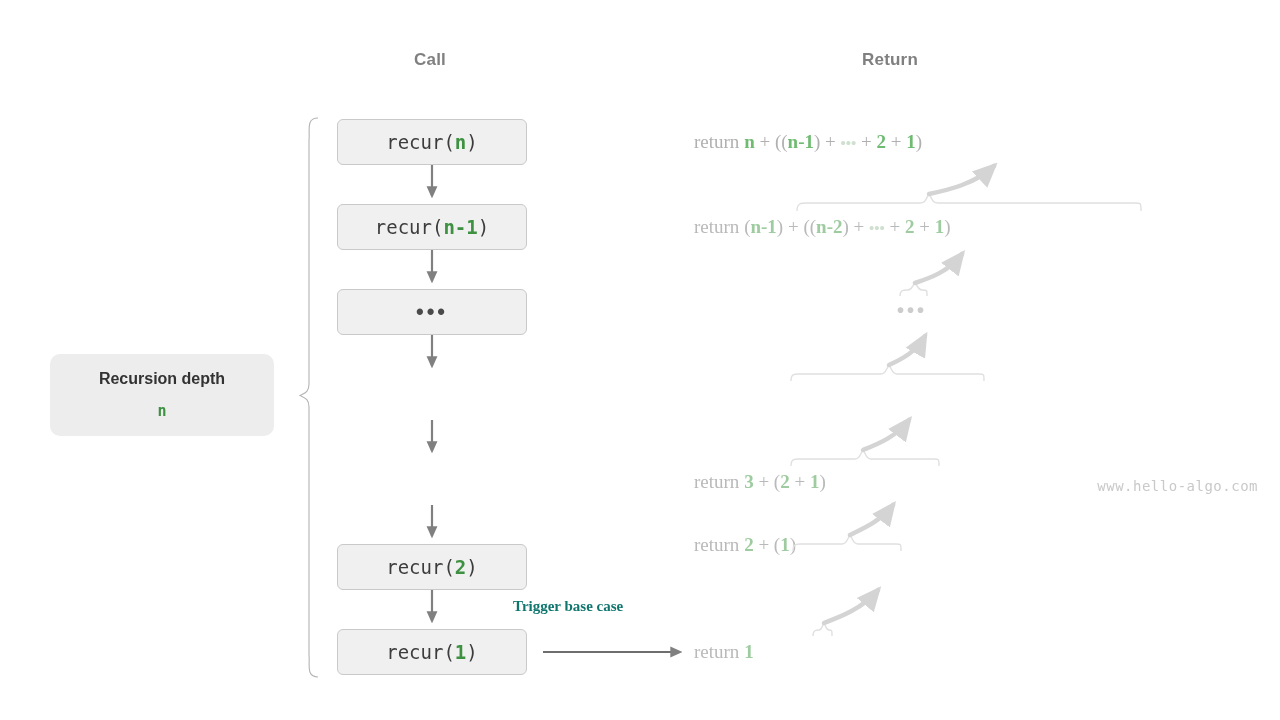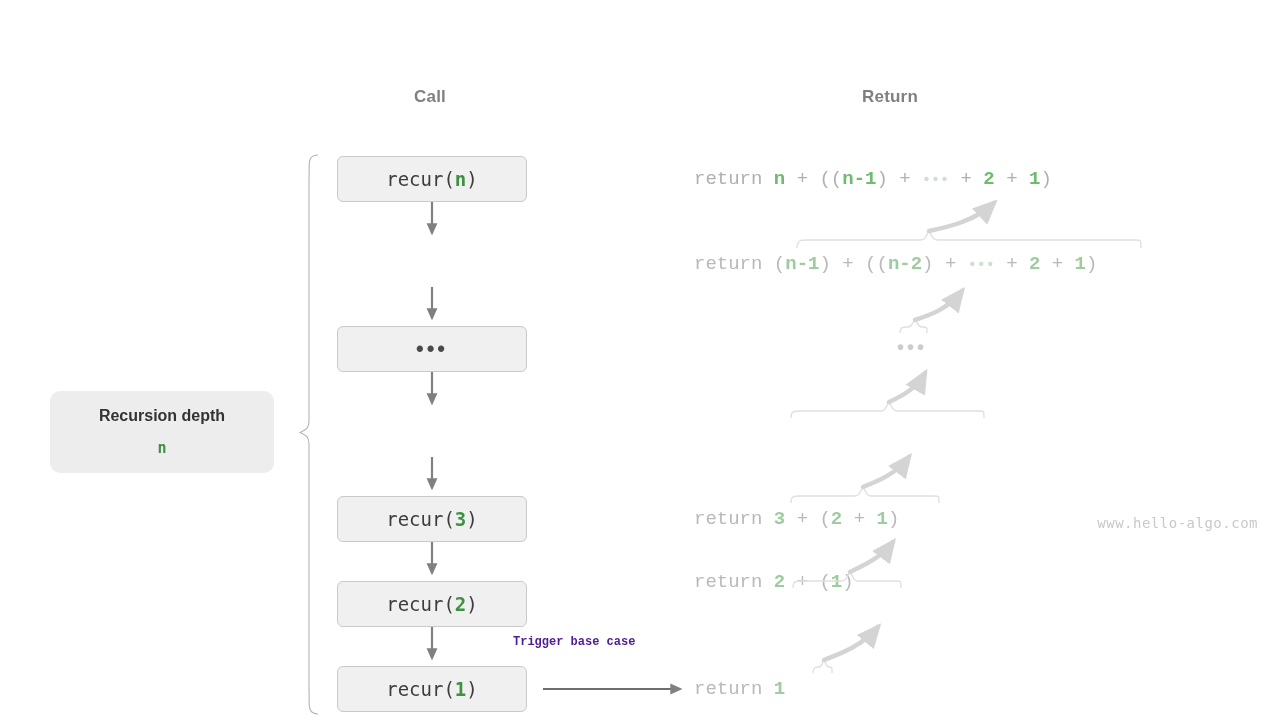--- a/index.html
+++ b/index.html
@@ -10,21 +10,20 @@
     width: 1280px;
     height: 720px;
     background: #ffffff;
     font-family: "Liberation Sans", sans-serif;
     overflow: hidden;
   }
   #stage {
     position: relative;
     width: 1280px;
     height: 512px;
-    margin-top: 37px;
   }
 
   
   .col-header {
     position: absolute;
     font-family: "Liberation Sans", sans-serif;
     font-size: 17px;
     font-weight: bold;
     color: #808080;
     letter-spacing: 0.2px;
@@ -88,21 +87,21 @@
     font-family: "DejaVu Sans Mono", monospace;
     font-size: 15px;
     font-weight: bold;
     color: #3f9142;
   }
 
   
   .ret-line {
     position: absolute;
     left: 694px;
-    font-family: Liberation Mono, monospace;
+    font-family: Liberation Serif, serif;
     font-size: 19px;
     white-space: nowrap;
     transform: translateY(-50%);
   }
   .ret-line .kw  { color: #b9b9b9; }
   .ret-line .op  { color: #b9b9b9; }
   .ret-line .num { color: #9ecb9f; font-weight: bold; }
   .ret-line .ell { color: #cfe0d1; font-weight: bold; font-size: 15px; }
 
   .ret-line.lvl1 .num { color: #6fbb72; }
@@ -117,24 +116,24 @@
     font-weight: bold;
     letter-spacing: 3px;
     color: #cccccc;
   }
 
   
   #trigger-label {
     position: absolute;
     left: 513px;
     top: 598px;
-    font-family: Liberation Mono, monospace;
-    font-size: 12px;
-    font-weight: bold;
-    color: #4c1d95;
+    font-family: Liberation Serif, serif;
+    font-size: 15px;
+    font-weight: bold;
+    color: #0f766e;
     white-space: nowrap;
   }
 
   
   #watermark {
     position: absolute;
     right: 22px;
     bottom: 18px;
     font-family: "DejaVu Sans Mono", monospace;
     font-size: 14px;
@@ -160,25 +159,25 @@
   <div class="col-header" id="header-return">Return</div>
 
   <div id="depth-box">
     <div id="depth-title">Recursion depth</div>
     <div id="depth-value">n</div>
   </div>
 
   <div class="call-box" style="top:119px">
     <span><span class="kw">recur(</span><span class="grn">n</span><span class="kw">)</span></span>
   </div>
+  <div class="call-box" style="top:204px">
+    <span><span class="kw">recur(</span><span class="grn">n-1</span><span class="kw">)</span></span>
+  </div>
   <div class="call-box" style="top:289px">
     <span class="dots">•••</span>
-  </div>
-  <div class="call-box" style="top:459px">
-    <span><span class="kw">recur(</span><span class="grn">3</span><span class="kw">)</span></span>
   </div>
   <div class="call-box" style="top:544px">
     <span><span class="kw">recur(</span><span class="grn">2</span><span class="kw">)</span></span>
   </div>
   <div class="call-box" style="top:629px">
     <span><span class="kw">recur(</span><span class="grn">1</span><span class="kw">)</span></span>
   </div>
 
   <div class="ret-line lvl1" style="top:142px">
     <span class="kw">return</span> <span class="num">n</span> <span class="op">+</span> <span class="op">((</span><span class="num">n-1</span><span class="op">)</span> <span class="op">+</span> <span class="ell">•••</span> <span class="op">+</span> <span class="num">2</span> <span class="op">+</span> <span class="num">1</span><span class="op">)</span>

